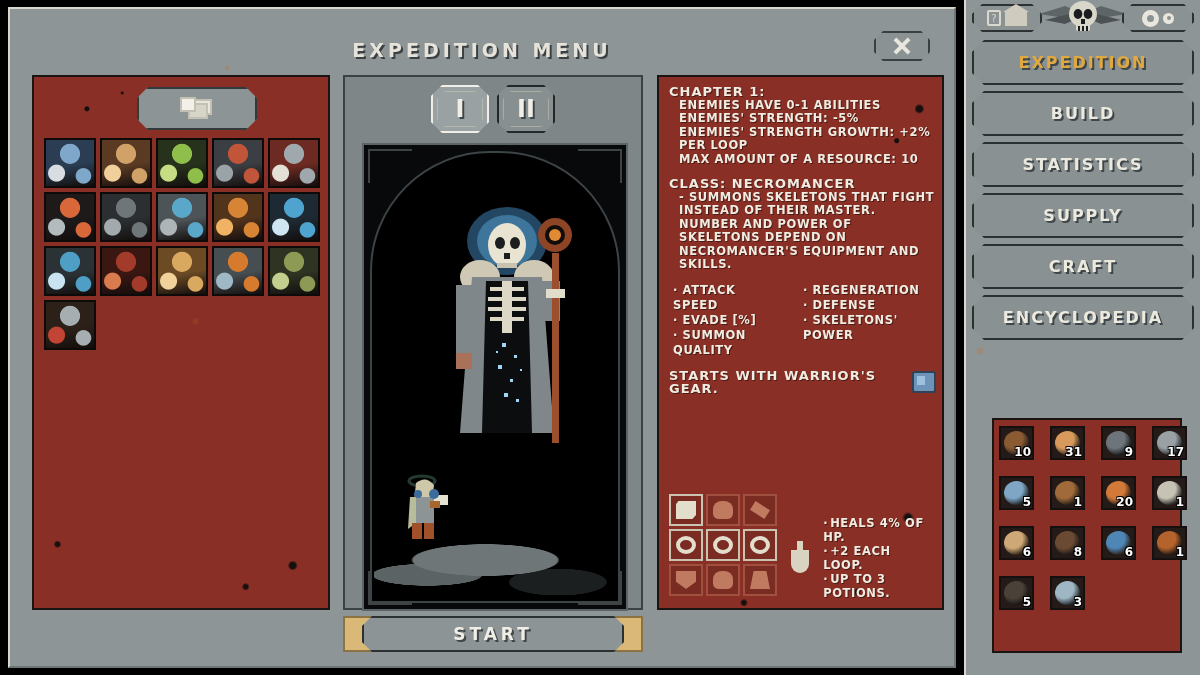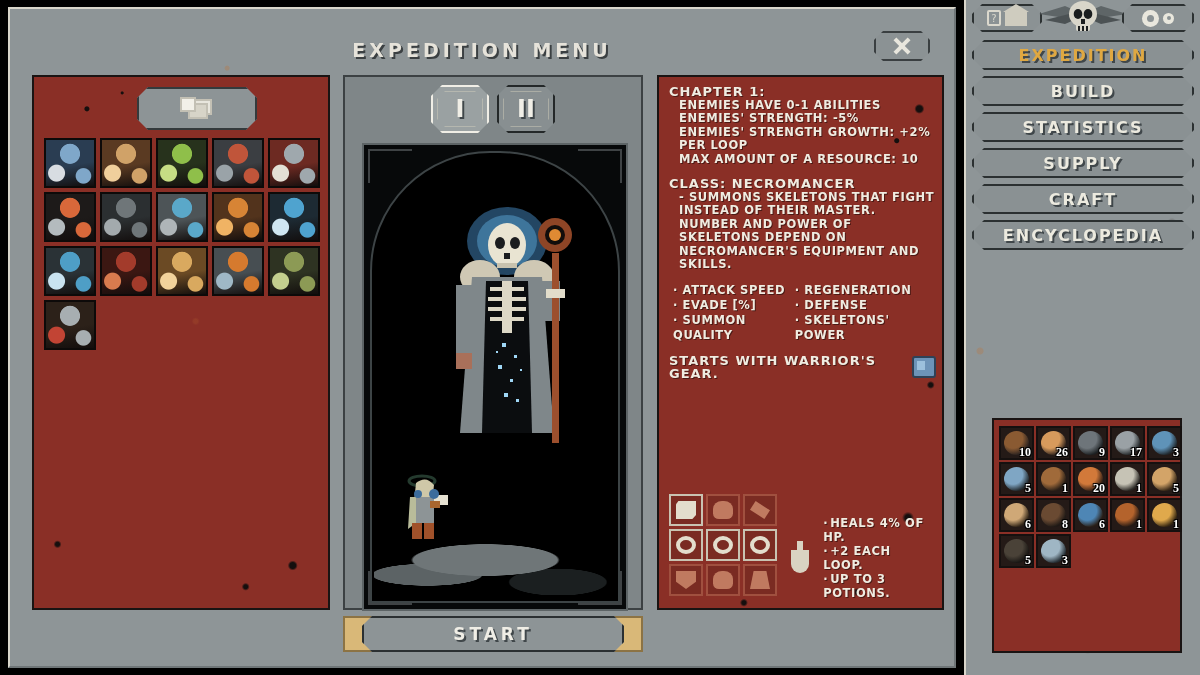--- a/index.html
+++ b/index.html
@@ -169,21 +169,21 @@
       radial-gradient(circle at 96% 58%, #150f0e 0 2px, transparent 4px),
       radial-gradient(circle at 88% 83%, #150f0e 0 3px, transparent 6px),
       radial-gradient(circle at 70% 97%, #150f0e 0 2px, transparent 4px),
       radial-gradient(circle at 30% 99%, #150f0e 0 2px, transparent 4px);
   }
   .info-txt{ color:#f0ece1; font-size:11.5px; line-height:13.5px; letter-spacing:.6px; text-shadow:1px 1px 0 #4a1a15; position:relative; z-index:2;}
   .info-head{ font-size:13px; letter-spacing:1px; }
   .indent{ padding-left:10px; }
   .blk{ margin-bottom:11px; }
 
-  .stats-cols{ display:flex; gap:5px; padding-left:4px;}
+  .stats-cols{ display:flex; gap:20px; padding-left:4px;}
   .stats-cols ul{ list-style:none; }
   .stats-cols li{ font-size:11.5px; line-height:15px; letter-spacing:.6px;}
   .stats-cols li:before{ content:"· "; }
   .col-a{ width:124px; }
 
   #gear-line{ display:flex; align-items:center; gap:6px; margin-top:4px;}
   .glove-ico{ width:26px;height:22px;background:#6d93b8;border:2px solid #2e4258;border-radius:3px;position:relative;}
   .glove-ico:after{content:"";position:absolute;left:3px;top:3px;width:8px;height:9px;background:#9cc0dd;}
 
   
@@ -220,32 +220,32 @@
   .gear-ico:after{content:"";position:absolute;left:5px;top:5px;width:7px;height:7px;border-radius:50%;background:#8b9294;}
   .gear-ico-sm{width:11px;height:11px;border-radius:50%;background:#e9e7dd;position:relative;}
   .gear-ico-sm:after{content:"";position:absolute;left:3.5px;top:3.5px;width:4px;height:4px;border-radius:50%;background:#8b9294;}
   #skull-emblem{
     position:absolute;left:50%;top:-2px;transform:translateX(-50%);
     width:96px;height:36px;
   }
 
   #nav-list{ position:absolute; left:6px; top:40px; width:222px; display:flex; flex-direction:column; gap:6px;}
   .nav-btn{
-    height:30px;background:#8a9193;border:2px solid #2b3031;cursor:pointer;
+    height:45px;background:#8a9193;border:2px solid #2b3031;cursor:pointer;
     clip-path: polygon(12px 0,calc(100% - 12px) 0,100% 12px,100% calc(100% - 12px),calc(100% - 12px) 100%,12px 100%,0 calc(100% - 12px),0 12px);
     display:flex;align-items:center;justify-content:center;
     color:#eceadf;font-size:16px;letter-spacing:2px;text-shadow:2px 2px 0 #40474a;
   }
   .nav-btn.active{ color:#e0a841; }
 
   #resource-panel{
     position:absolute;left:26px;bottom:22px;width:190px;height:235px;
     background:#8a2f26;border:2px solid #1a1413;padding:6px 0 0 5px;
   }
-  #resource-grid{ display:grid;grid-template-columns:repeat(5,35px); gap:2px;font-family:Liberation Serif, serif; }
+  #resource-grid{ display:grid;grid-template-columns:repeat(5,35px); gap:16px; }
   .res-cell{ width:35px;height:34px;border:2px solid #15100f;position:relative;background:#241a17;overflow:hidden;}
   .res-cell .count{
     position:absolute;right:1px;bottom:0px;color:#fff;font-size:12px;font-weight:700;
     text-shadow:1px 1px 0 #000,-1px 1px 0 #000,1px -1px 0 #000,-1px -1px 0 #000;
     line-height:12px;
   }
   .res-cell .orb{position:absolute;inset:3px;border-radius:50%;}
 </style>
 </head>
 <body>
@@ -515,21 +515,21 @@
 
   <div id="resource-panel">
     <div class="speckle"></div>
     <div id="resource-grid">
         <div class="res-cell">
           <span class="orb" style="background: radial-gradient(circle at 36% 32%, rgb(138, 90, 50) 0px, rgb(138, 90, 50) 42%, rgb(46, 36, 32) 72%, rgb(13, 10, 9) 100%);"></span>
           <span class="count">10</span>
         </div>
         <div class="res-cell">
           <span class="orb" style="background: radial-gradient(circle at 36% 32%, rgb(215, 154, 92) 0px, rgb(215, 154, 92) 42%, rgb(58, 42, 32) 72%, rgb(13, 10, 9) 100%);"></span>
-          <span class="count">26</span>
+          <span class="count">31</span>
         </div>
         <div class="res-cell">
           <span class="orb" style="background: radial-gradient(circle at 36% 32%, rgb(110, 117, 122) 0px, rgb(110, 117, 122) 42%, rgb(30, 34, 36) 72%, rgb(13, 10, 9) 100%);"></span>
           <span class="count">9</span>
         </div>
         <div class="res-cell">
           <span class="orb" style="background: radial-gradient(circle at 36% 32%, rgb(154, 161, 165) 0px, rgb(154, 161, 165) 42%, rgb(42, 46, 48) 72%, rgb(13, 10, 9) 100%);"></span>
           <span class="count">17</span>
         </div>
         <div class="res-cell">

